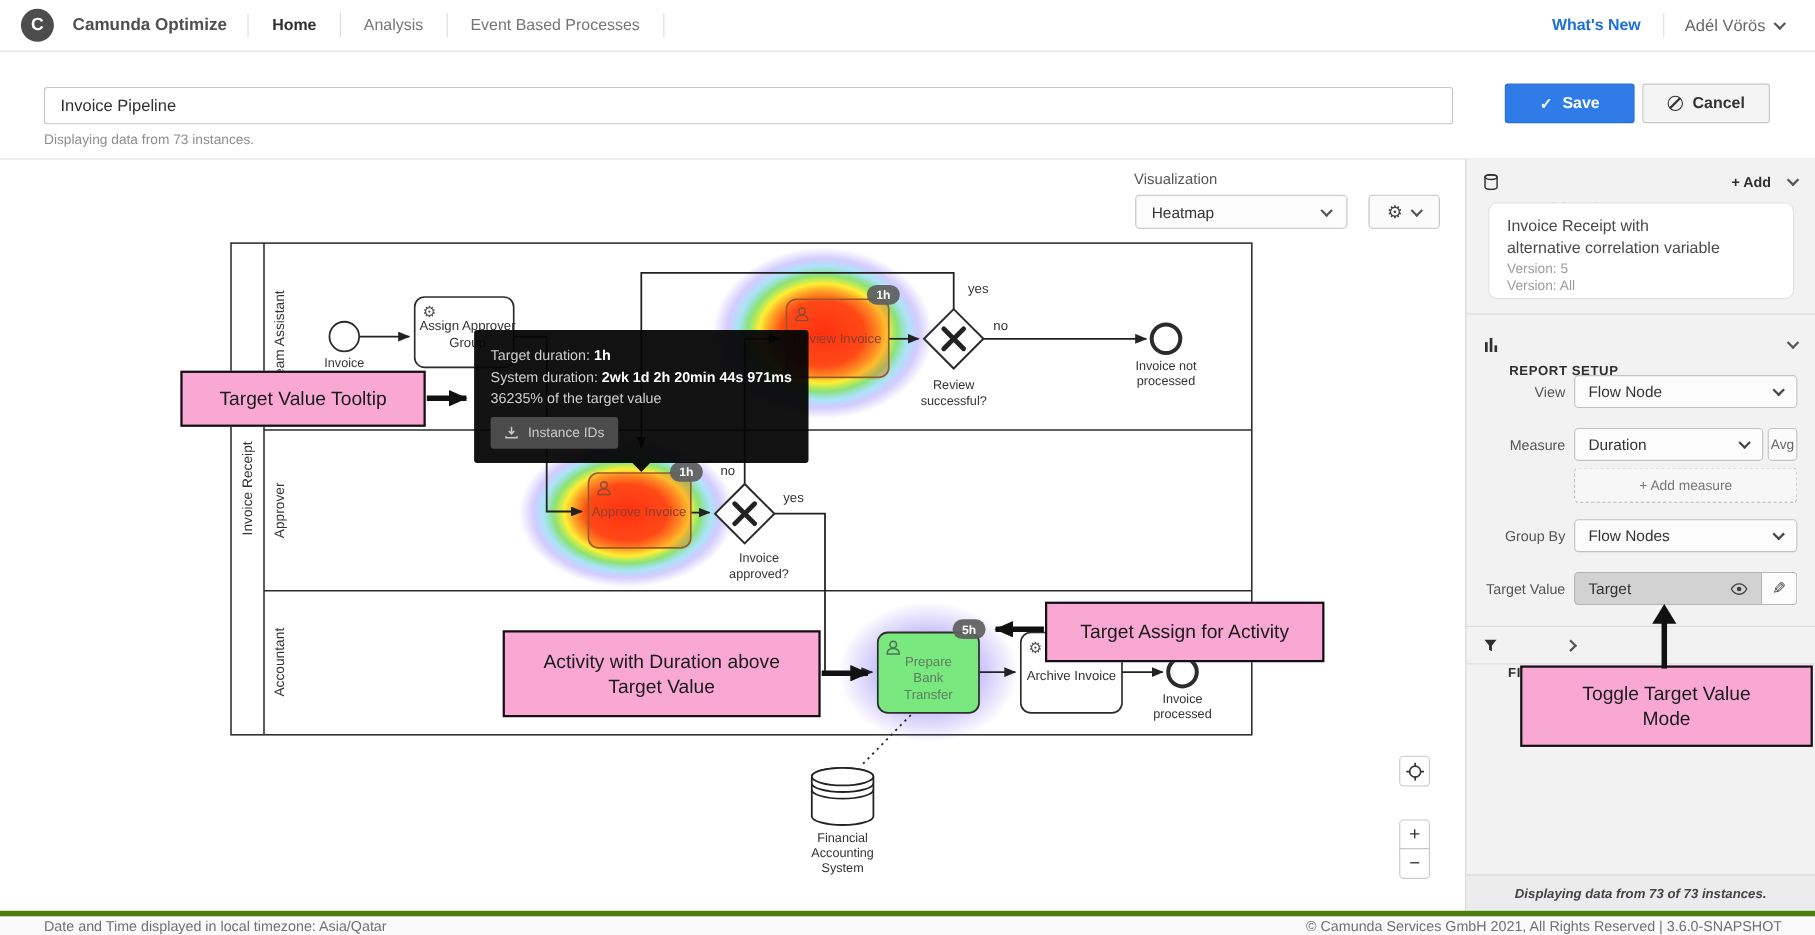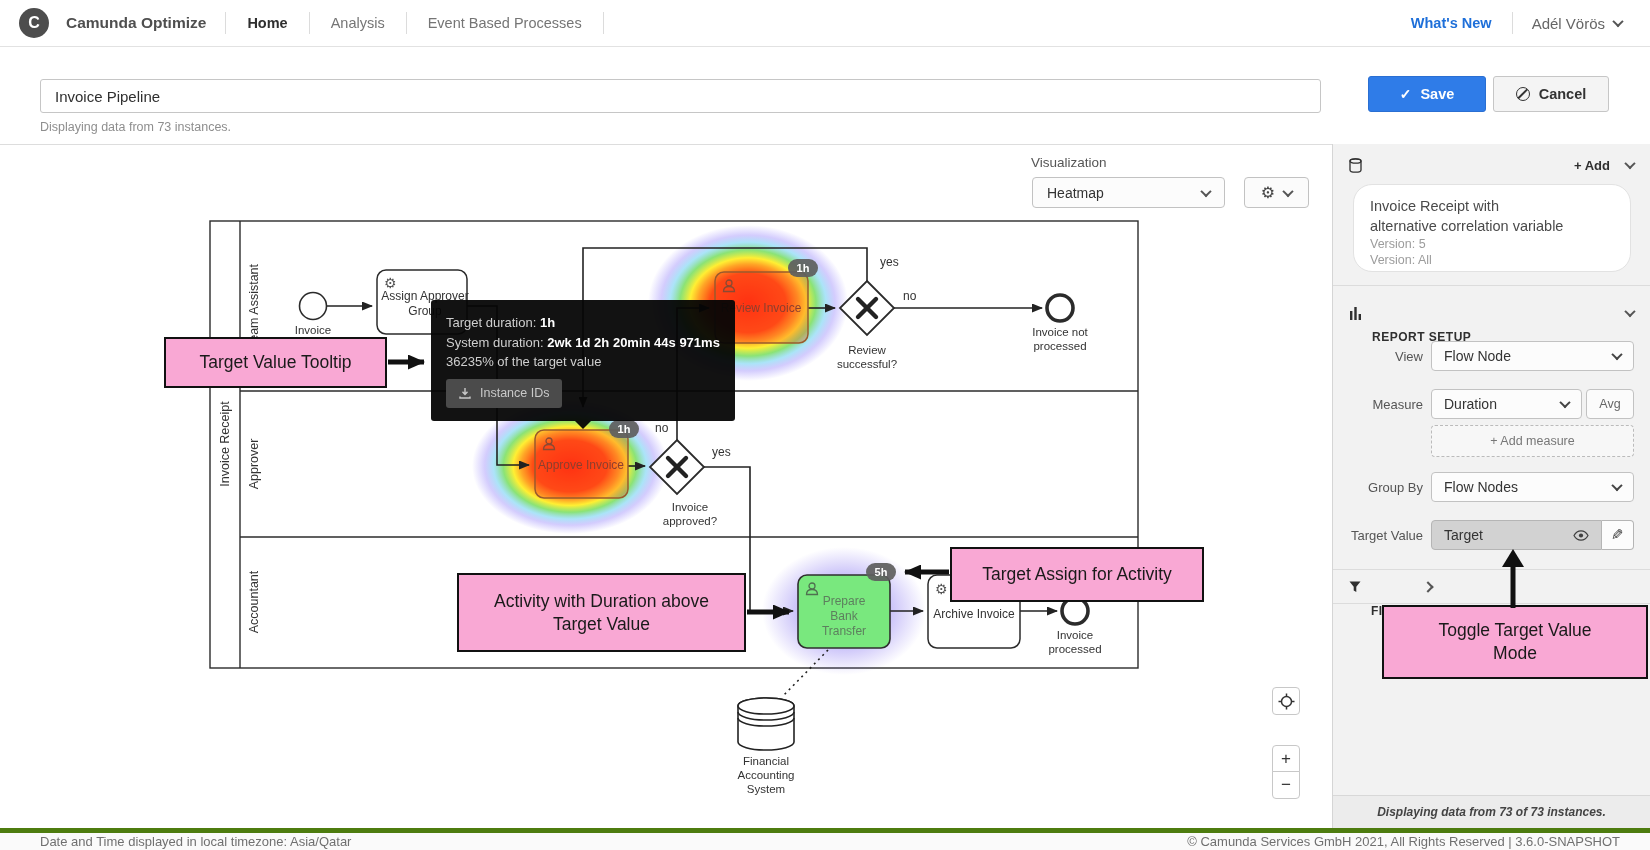--- a/index.html
+++ b/index.html
@@ -62,29 +62,29 @@
   .ctl-plus { left:1272px; top:745px; border-radius:4px 4px 0 0; font-size:17px; }
   .ctl-minus { left:1272px; top:772px; margin-top:-1px; border-radius:0 0 4px 4px; font-size:17px; }
 
   
   .sidebar { position:absolute; left:1332px; top:144px; width:318px; height:684px; background:#f2f2f2; border-left:1px solid #d5d5d5; z-index:5; }
   .sb-row { position:absolute; left:16px; right:16px; display:flex; align-items:center; }
   .sec-head { height:26px; }
   .sec-title { font-size:12px; font-weight:bold; letter-spacing:.5px; color:#2f2f2f; margin-left:10px;margin-top:48px; }
   .sec-head .spacer { flex:1; }
   .add-label { font-size:13px; color:#2f2f2f; font-weight:600; margin-right:16px; cursor:pointer; }
-  .ds-card { position:absolute; left:20px; top:40px; width:278px; height:88px; background:#fff; border:1px solid #e2e2e2; border-radius:19px; padding:11px 16px; }
+  .ds-card { position:absolute; left:20px; top:40px; width:278px; height:88px; background:#fff; border:1px solid #e2e2e2; border-radius:8px; padding:11px 16px; }
   .ds-card .t { font-size:14.5px; color:#4a4a4a; line-height:20px; }
   .ds-card .m { font-size:12.5px; color:#9c9c9c; line-height:16px; }
   .ds-card .m:first-of-type { margin-top:5px; }
   .sb-div { position:absolute; left:0; right:0; height:1px; background:#dcdcdc; }
   .frm-label { width:74px; text-align:right; margin-right:8px; font-size:13px; color:#555; flex:none; }
   .sb-select { height:30px; flex:1; padding:0 12px; background:#fcfcfc; }
   .sb-select .chev { margin-left:auto; border-color:#444; }
-  .avg-btn { width:48px; height:30px; margin-left:4px; border:1px solid #c2c2c2; border-radius:4px; background:#fbfbfb; font-size:12.5px; color:#666; display:flex; align-items:center; justify-content:center; cursor:pointer; }
+  .avg-btn { width:27px; height:30px; margin-left:4px; border:1px solid #c2c2c2; border-radius:4px; background:#fbfbfb; font-size:12.5px; color:#666; display:flex; align-items:center; justify-content:center; cursor:pointer; }
   .add-measure { height:32px; flex:1; margin-left:82px; border:1px dashed #bbb; border-radius:4px; background:#f7f7f7; color:#777; font-size:12.5px; display:flex; align-items:center; justify-content:center; cursor:pointer; }
   .target-ctl { height:30px; flex:1; background:#d2d2d2; border:1px solid #b5b5b5; border-radius:4px 0 0 4px; display:flex; align-items:center; padding:0 12px; font-size:14px; color:#333; cursor:pointer; }
   .target-ctl .eye { margin-left:auto; }
   .pencil-btn { width:32px; height:30px; border:1px solid #b5b5b5; border-left:none; border-radius:0 4px 4px 0; background:#fcfcfc; display:flex; align-items:center; justify-content:center; cursor:pointer; }
   .pencil-btn::before { content:"✎"; font-size:15px; color:#333; transform:scaleX(-1) rotate(0deg); }
   .filters-row { height:35px; border-top:1px solid #dcdcdc; border-bottom:1px solid #dcdcdc; left:0; right:0; padding:0 16px; }
   .sb-bottom { position:absolute; left:0; right:0; top:651px; height:33px; background:#ececec; border-top:1px solid #d8d8d8; display:flex; align-items:center; justify-content:center; font-size:12px; font-weight:600; color:#444;font-style:italic; }
 
   
   .footer { position:absolute; left:0; top:828px; width:1650px; height:22px; background:#fafafa; border-top:5px solid #4d7c0f; display:flex; align-items:center; font-size:13px; color:#707070; padding:0 30px 0 40px; z-index:11; }

